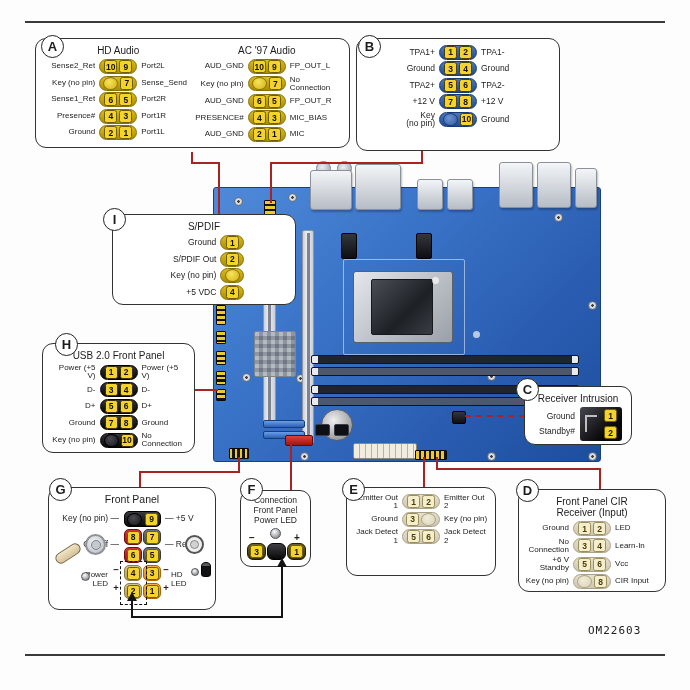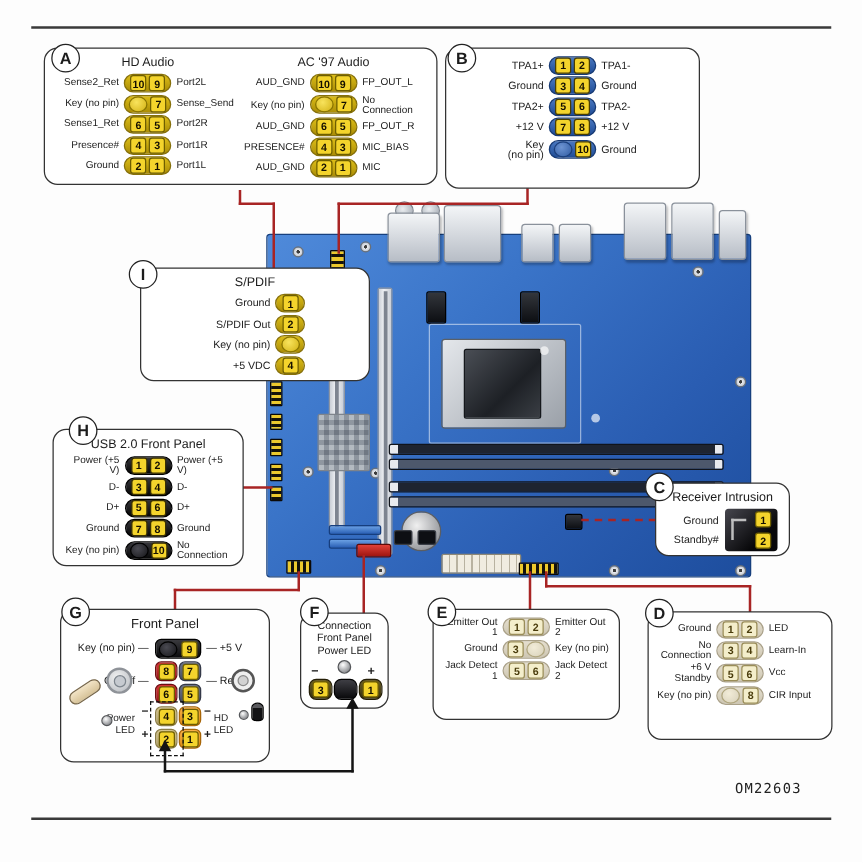--- a/index.html
+++ b/index.html
@@ -565,20 +565,22 @@
             <span class="sq sq-c">5</span>
             <span class="sq sq-c">6</span>
           </div>
           <div class="p-lbl p-right">Jack Detect 2</div>
         </div>
       </div>
   </div>
   <div class="lc" style="left:342px;top:478px;">E</div>
 
   <div class="co co-d">
+    <div class="tbl-title">Front Panel CIR
+Receiver (Input)</div>
     <div id="mount-d">
         <div class="p-row">
           <div class="p-lbl p-left">Ground</div>
           <div class="p-block st-c">
             <span class="sq sq-c">1</span>
             <span class="sq sq-c">2</span>
           </div>
           <div class="p-lbl p-right">LED</div>
         </div>
         <div class="p-row">

